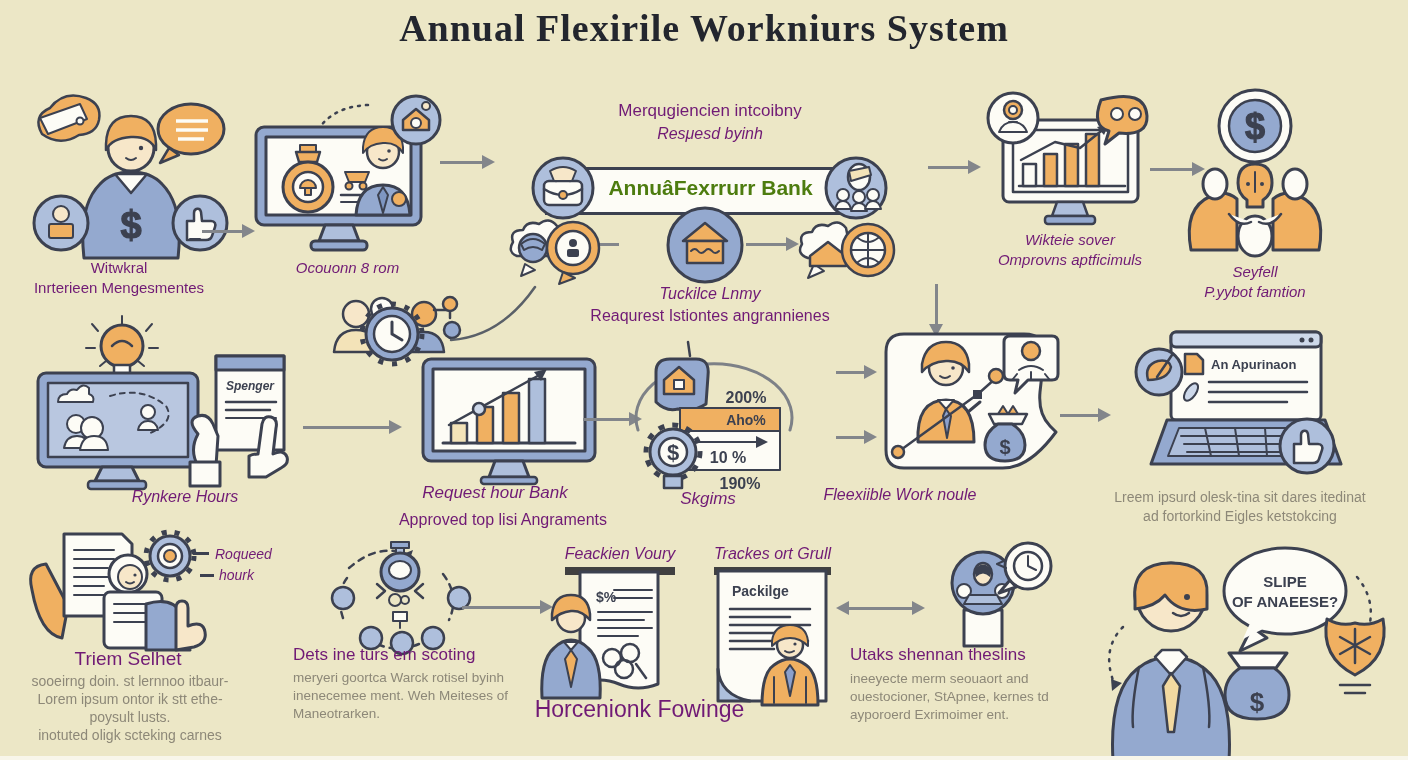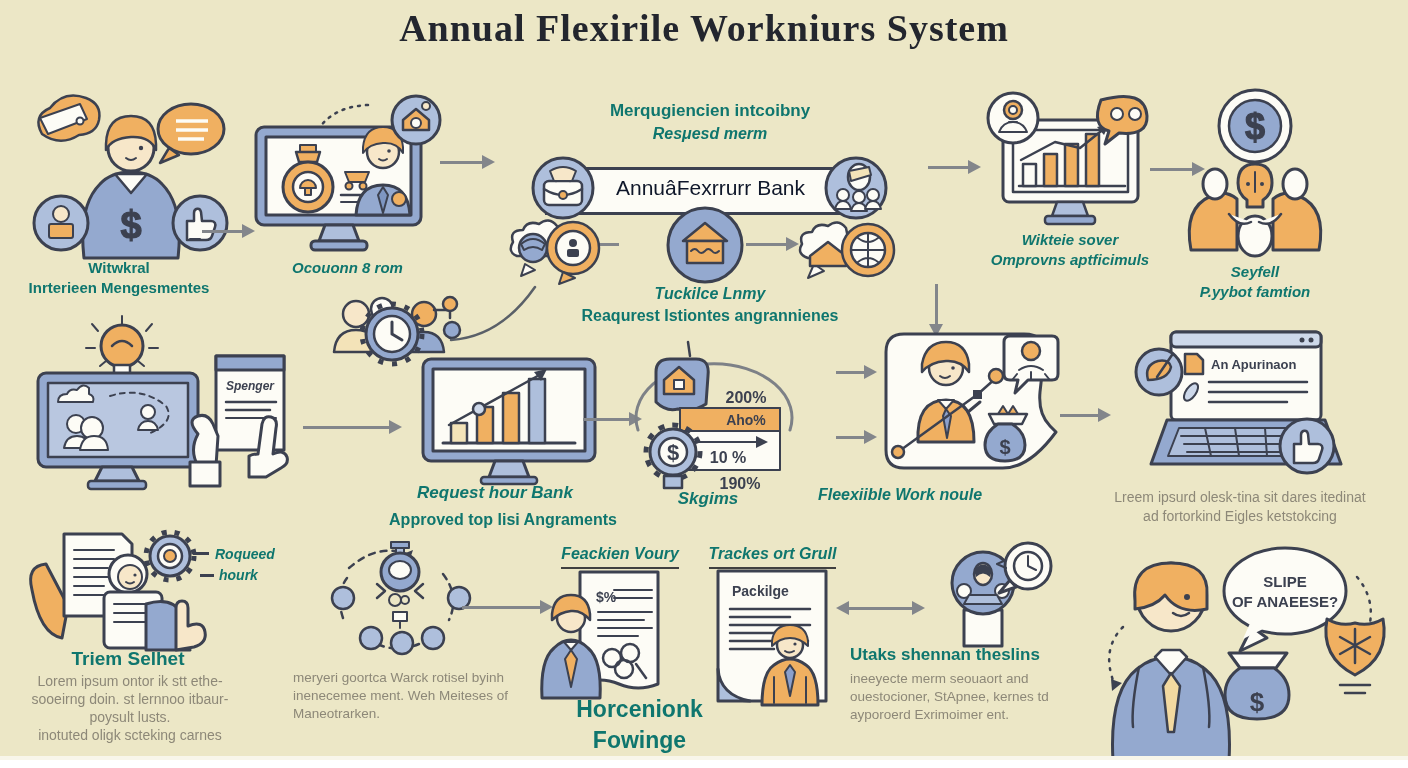--- a/index.html
+++ b/index.html
@@ -1,35 +1,35 @@
 <!DOCTYPE html>
 <html><head>
 <meta charset="utf-8">
 <style>
   html,body{margin:0;padding:0;}
   body{font-family:"Liberation Sans",sans-serif;}
   .canvas{position:relative;width:1408px;height:760px;background:#ece7c6;overflow:hidden;}
   .title{position:absolute;left:0;top:6px;width:100%;text-align:center;
          font-family:"Liberation Serif",serif;font-weight:bold;font-size:38px;color:#23262e;letter-spacing:1px;}
-  .lbl{position:absolute;font-weight:bold;color:#0f766e;text-align:center;line-height:1.35;}
+  .lbl{position:absolute;font-weight:normal;color:#701a75;text-align:center;line-height:1.35;}
   .it{font-style:italic;}
   .muted{color:#8d8878;font-weight:normal;}
   .left{text-align:left;}
-  .u{border-bottom:2px solid #404040;padding-bottom:2px;display:inline-block;}
+  .u{border-bottom:8px solid #404040;padding-bottom:2px;display:inline-block;}
   
   .hl{position:absolute;height:3px;background:#83868b;}
   .vl{position:absolute;width:3px;background:#83868b;}
   .hr{position:absolute;width:0;height:0;border:7px solid transparent;border-right:0;border-left:13px solid #83868b;}
   .hle{position:absolute;width:0;height:0;border:7px solid transparent;border-left:0;border-right:13px solid #83868b;}
   .hd{position:absolute;width:0;height:0;border:7px solid transparent;border-bottom:0;border-top:13px solid #83868b;}
   .dash{position:absolute;height:3px;background:#3c4150;}
   
   .band{position:absolute;background:#fdfcf6;border-top:3px solid #3c4150;border-bottom:3px solid #3c4150;}
   .bankbox{position:absolute;display:flex;align-items:center;justify-content:center;
-           font-weight:normal;font-size:21px;color:#0f172a;}
+           font-weight:bold;font-size:21px;color:#4d7c0f;}
   .strip{position:absolute;left:0;top:756px;width:1408px;height:12px;background:#f8f6ea;}
   
   svg{position:absolute;overflow:visible;}
   svg text{font-family:"Liberation Sans",sans-serif;font-weight:bold;fill:#3c4150;}
   .s3{stroke:#3c4150;stroke-width:3;stroke-linecap:round;stroke-linejoin:round;}
   .s25{stroke:#3c4150;stroke-width:2.5;stroke-linecap:round;stroke-linejoin:round;}
   .s2{stroke:#3c4150;stroke-width:2;stroke-linecap:round;stroke-linejoin:round;}
   .fn{fill:none;}.fw{fill:#fdfcf6;}.fb{fill:#94a9cf;}.fbl{fill:#aebfdc;}
   .fo{fill:#f0b061;}.fsk{fill:#f7e7c9;}.fcr{fill:#f3e3b8;}.fi{fill:#3c4150;}
 </style>
@@ -100,21 +100,21 @@
     <path class="fo s25" d="M150 25 l13 -11 13 11 v10 h-26 z"></path>
     <circle class="fw s2" cx="163" cy="28" r="5"></circle>
       <circle class="fsk s2" cx="173" cy="11" r="4"></circle>
   </svg>
   <div class="lbl it" style="left:250px;top:258px;width:195px;font-size:15px">Ocouonn 8 rom</div>
 
   <div class="hl" style="left:440px;top:161px;width:42px"></div>
   <div class="hr" style="left:482px;top:155px"></div>
 
   <div class="lbl" style="left:540px;top:100px;width:340px;font-size:17px">Merqugiencien intcoibny</div>
-  <div class="lbl it" style="left:540px;top:123px;width:340px;font-size:16px">Resμesd merm</div>
+  <div class="lbl it" style="left:540px;top:123px;width:340px;font-size:16px">Resμesd byinh</div>
 
   <div class="band" style="left:545px;top:167px;width:310px;height:42px"></div>
   <div class="bankbox" style="left:598px;top:167px;width:225px;height:42px">AnnuâFexrrurr Bank</div>
   <svg style="left:530px;top:155px" width="66" height="66" viewBox="0 0 66 66">
     <circle class="fbl s3" cx="33" cy="33" r="30"></circle>
     <rect class="fw s25" x="14" y="26" width="38" height="24" rx="5"></rect>
     <path class="fw s25" d="M14 34 q19 12 38 0"></path>
       <path class="fn s25" d="M26 26 q0 -8 7 -8 q7 0 7 8"></path>
     <circle class="fo s2" cx="33" cy="40" r="4"></circle>
       <path class="fsk s2" d="M20 16 q13 -8 26 0 l-4 10 h-18 z"></path>
@@ -255,20 +255,21 @@
     <rect class="fw s3" x="186" y="38" width="68" height="94"></rect>
     <rect class="fb s3" x="186" y="38" width="68" height="14"></rect>
     <text x="220" y="72" text-anchor="middle" font-size="12" font-style="italic">Spenger</text>
     <line class="s25" x1="196" y1="84" x2="246" y2="84"></line>
       <line class="s25" x1="196" y1="92" x2="240" y2="92"></line>
       <line class="s2" x1="196" y1="100" x2="246" y2="100"></line>
     <path class="fw s3" d="M168 116 q-12 -14 0 -18 q10 -3 15 8 l5 12 -2 30 h-18 q-9 -16 0 -32 z"></path>
     <rect class="fw s3" x="160" y="144" width="30" height="24"></rect>
     <path class="fw s3" d="M228 136 l4 -30 q2 -9 9 -7 q7 2 5 11 l-3 26 q11 -5 14 3 q2 7 -6 11 l-15 9 h-17 l0 -21 q4 -2 9 -2 z"></path>
   </svg>
+  <div class="lbl it" style="left:60px;top:486px;width:250px;font-size:16px">Rynkere Hours</div>
 
   <div class="hl" style="left:303px;top:426px;width:86px"></div>
   <div class="hr" style="left:389px;top:420px"></div>
 
   <svg style="left:415px;top:355px" width="190" height="132" viewBox="0 0 190 132">
     <rect class="fb s3" x="8" y="4" width="172" height="102" rx="8"></rect>
     <rect class="fw s3" x="18" y="14" width="152" height="82"></rect>
     <line class="s3" x1="28" y1="88" x2="160" y2="88"></line>
     <rect class="fcr s25" x="36" y="68" width="16" height="20"></rect>
     <rect class="fo s25" x="62" y="52" width="16" height="36"></rect>
@@ -384,22 +385,22 @@
     <path class="fn s2" d="M86 76 h38 M86 85 h38 M86 94 h32"></path>
     <path class="fb s3" d="M118 76 q26 -8 36 10 l8 36 h-44 z"></path>
     <path class="fsk s3" d="M148 122 v-42 q0 -7 6 -7 q6 0 6 7 v18 q15 -6 17 6 q2 11 -11 15 z"></path>
   </svg>
   <div class="dash" style="left:193px;top:552px;width:16px"></div>
   <div class="lbl it left" style="left:215px;top:545px;width:90px;font-size:14px">Roqueed</div>
   <div class="dash" style="left:200px;top:574px;width:14px"></div>
   <div class="lbl it left" style="left:219px;top:566px;width:90px;font-size:14px">hourk</div>
   <div class="lbl" style="left:18px;top:646px;width:220px;font-size:19px">Triem Selhet</div>
   <div class="lbl muted" style="left:5px;top:672px;width:250px;font-size:14px;line-height:18px">
-    <div>Lorem ipsum ontor ik stt ethe-</div>
-      <div>sooeirng doin. st lernnoo itbaur-</div>
+    <div>sooeirng doin. st lernnoo itbaur-</div>
+      <div>Lorem ipsum ontor ik stt ethe-</div>
     <div>poysult lusts.</div>
       <div>inotuted oligk scteking carnes</div>
   </div>
 
   <svg style="left:325px;top:540px" width="155" height="118" viewBox="0 0 155 118">
     <path class="fn s25" d="M24 28 q30 -26 60 -13" stroke-dasharray="6 6"></path>
       <polygon class="fi" points="88,10 78,14 84,22"></polygon>
     <path class="fn s25" d="M118 34 q17 22 6 46" stroke-dasharray="6 6"></path>
     <path class="fn s25" d="M94 104 q-24 10 -46 -2" stroke-dasharray="6 6"></path>
     <path class="fn s25" d="M18 78 q-8 -24 4 -40" stroke-dasharray="6 6"></path>
@@ -411,20 +412,21 @@
     <circle class="fbl s25" cx="18" cy="58" r="11"></circle>
       <circle class="fbl s25" cx="134" cy="58" r="11"></circle>
     <circle class="fbl s25" cx="46" cy="98" r="11"></circle>
       <circle class="fbl s25" cx="77" cy="103" r="11"></circle>
       <circle class="fbl s25" cx="108" cy="98" r="11"></circle>
     <circle class="fn s2" cx="70" cy="60" r="6"></circle>
       <circle class="fn s2" cx="80" cy="60" r="4"></circle>
     <rect class="fw s2" x="68" y="72" width="14" height="9"></rect>
       <line class="s2" x1="75" y1="81" x2="75" y2="88"></line>
   </svg>
+  <div class="lbl left" style="left:293px;top:644px;width:250px;font-size:17px">Dets ine turs em scoting</div>
   <div class="lbl muted left" style="left:293px;top:669px;width:250px;font-size:13.5px;line-height:18px">
     <div>meryeri goortca Warck rotisel byinh</div>
       <div>inenecemee ment. Weh Meiteses of</div>
       <div>Maneotrarken.</div>
   </div>
 
   <div class="hl" style="left:462px;top:606px;width:78px"></div>
   <div class="hr" style="left:540px;top:600px"></div>
 
   <div class="lbl" style="left:545px;top:543px;width:150px;font-size:16px">

